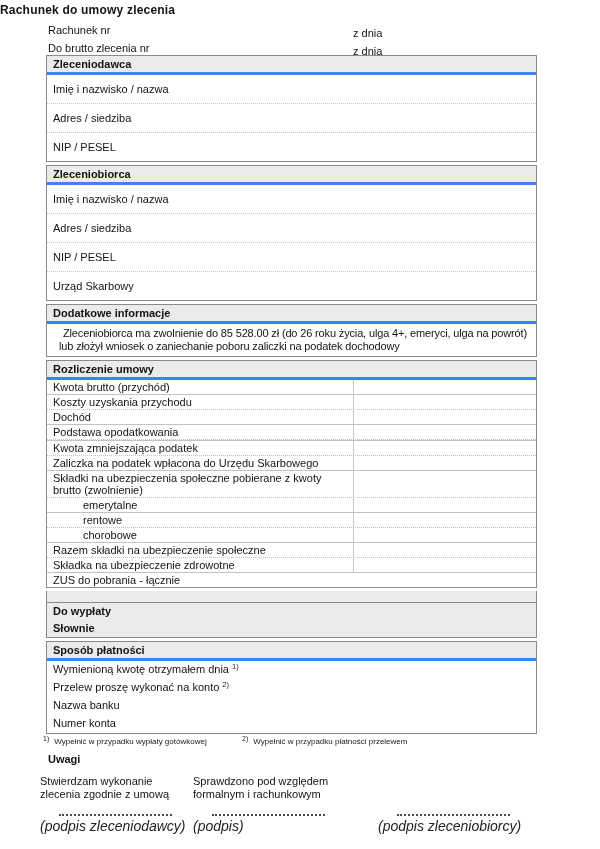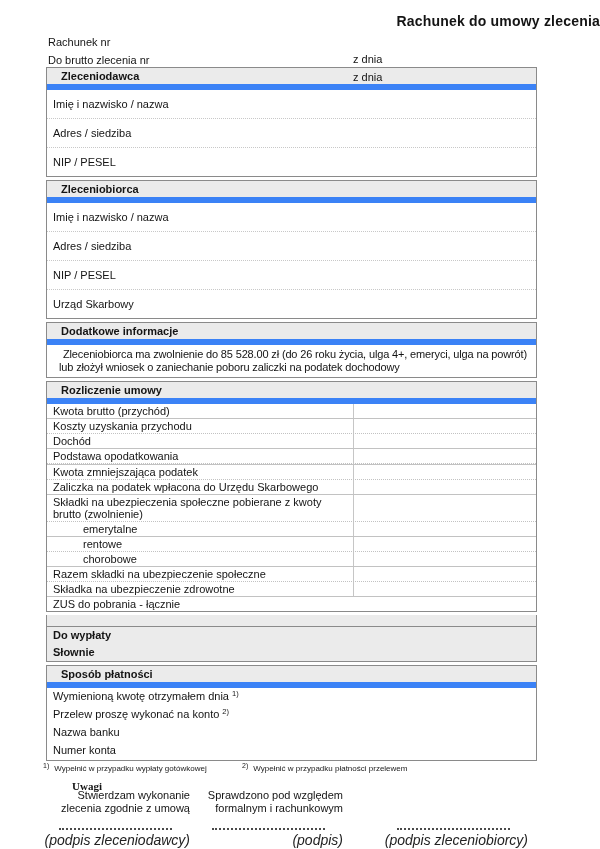--- a/index.html
+++ b/index.html
@@ -7,40 +7,40 @@
   .page {
     position: relative;
     width: 600px; height: 849px;
     background: #ffffff;
     font-family: "Liberation Sans", "DejaVu Sans", sans-serif;
     font-size: 11px;
     color: #141414;
     overflow: hidden;
   }
   .title {
-    margin: 0; padding-top: 13px;
-    font-size: 14px; font-weight: bold;
-    text-align: right; letter-spacing: 0.2px;
+    margin: 0; padding-top: 3px;
+    font-size: 12px; font-weight: bold;
+    text-align: left; letter-spacing: 0.2px;
   }
   .meta { margin-top: 2px; }
   .meta-row { position: relative; height: 18px; }
   .meta-label { position: absolute; left: 48px; top: 5px; white-space: nowrap; }
-  .meta-date  { position: absolute; left: 353px; top: 22px; white-space: nowrap; }
+  .meta-date  { position: absolute; left: 353px; top: 8px; white-space: nowrap; }
 
   .box {
     margin: 0 0 3px 46px;
     width: 491px;
     border: 1px solid #8a8a8a;
     background: #fff;
   }
   .sec-head {
     background: #ebebeb;
-    border-bottom: 6px solid #3b82f6;
+    border-bottom: 3px solid #3b82f6;
     font-weight: bold;
-    padding: 2px 14px;
+    padding: 2px 6px;
     line-height: 12px;
   }
   .p-row { padding: 8px 6px; line-height: 12px; white-space: nowrap; }
   .p-row + .p-row { border-top: 1px dotted #c8c8c8; }
 
   .dd-body { padding: 3px 6px 3px 16px; }
   .dd-line { line-height: 13px; white-space: nowrap; letter-spacing: -0.15px; }
   .dd-line2 { margin-left: -4px; }
 
   .r-rows .r-row { display: flex; border-top: 1px solid #c2c2c2; }
@@ -65,24 +65,24 @@
     position: relative; top: -4px;
     margin-left: 3px;
   }
 
   .footnotes { position: relative; height: 13px; margin-top: 2px; font-size: 8px; color: #1a1a1a; }
   .fn { position: absolute; top: 0; white-space: nowrap; }
   .fn-1 { left: 43px; }
   .fn-2 { left: 242px; }
   .fn .fn-ref { font-size: 7px; position: relative; top: -3px; margin-right: 5px; }
 
-  .uwagi { margin: 3px 0 0 72px; font-weight: bold; font-family: Liberation Serif, serif; }
+  .uwagi { margin: 3px 0 0 48px; font-weight: bold; }
 
   .signatures { position: absolute; top: 771px; left: 0; width: 600px; height: 60px; }
-  .sig-col { position: absolute; top: 18px; width: 150px; text-align: right; }
+  .sig-col { position: absolute; top: 4px; width: 150px; text-align: left; }
   .sig-col.c1 { left: 40px; }
   .sig-col.c2 { left: 193px; }
   .sig-col.c3 { left: 378px; }
   .sig-head { min-height: 26px; line-height: 13px; }
   .sig-head div { white-space: nowrap; }
   .sig-line {
     width: 113px; height: 0;
     margin: 13px auto 2px;
     border-bottom: 2px dotted #4a4a4a;
   }

